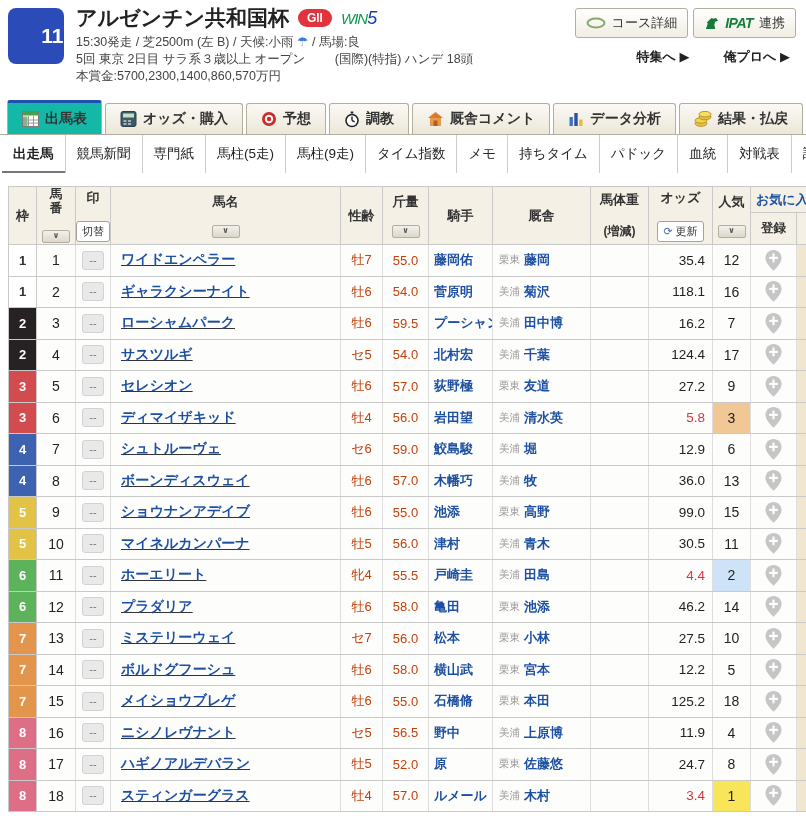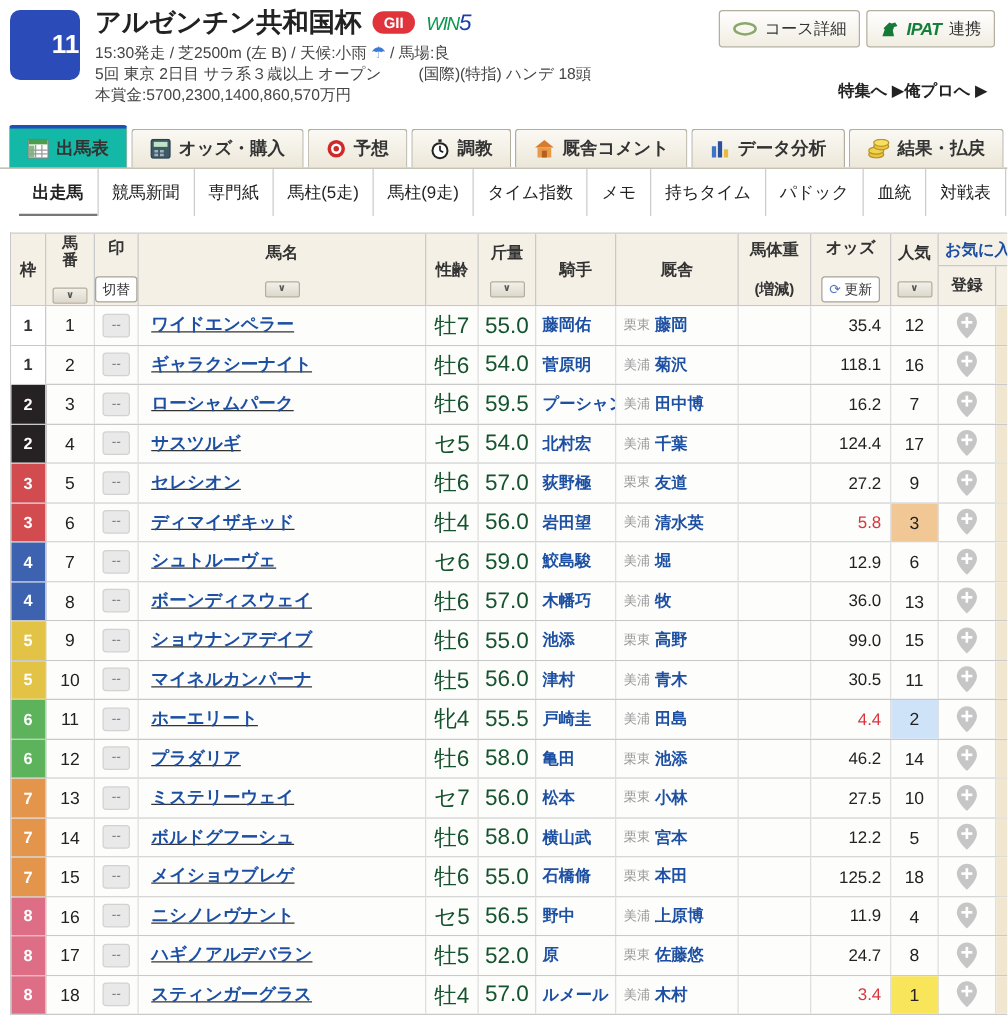--- a/index.html
+++ b/index.html
@@ -31,21 +31,21 @@
   .umbrella { color: #3a7bd5; font-size: 13px; }
   .info2-right { margin-left: 26px; }
   .top-actions { position: absolute; right: 10px; top: 8px; display: flex; gap: 5px; }
   .btn {
     background: linear-gradient(#ffffff, #f1ede2);
     border: 1px solid #b3ae9e; border-radius: 3px;
     font-size: 13px; color: #333; padding: 5px 10px;
     display: flex; align-items: center; gap: 6px; cursor: pointer; height: 30px;
   }
   .ipat-brand { color: #14803c; font-style: italic; font-weight: bold; font-size: 14px; letter-spacing: -0.5px; }
-  .quick-links { position: absolute; right: 16px; top: 64px; display: flex; }
+  .quick-links { position: absolute; right: 16px; top: 48px; display: flex; gap: 34px; }
   .quick-link { font-size: 13px; font-weight: bold; color: #222; cursor: pointer; white-space: nowrap; }
   
   .main-tabs {
     display: flex; align-items: flex-end; height: 37px; padding-left: 7px;
     border-bottom: 1px solid #b3ae9e; overflow: hidden; white-space: nowrap;
   }
   .tab {
     display: flex; align-items: center; gap: 6px; flex: none;
     background: linear-gradient(#fbf9f4, #ece7d9);
     border: 1px solid #b3ae9e; border-bottom: none;
@@ -55,21 +55,21 @@
   }
   .tab.active {
     background: #14b8a6; border-top: 3px solid #2050b4;
     height: 35px; margin-bottom: -1px; padding-bottom: 1px;
   }
   .tab.more-tab { padding: 0 5px; }
   .tab-icon { display: flex; align-items: center; }
   
   .sub-tabs {
     display: flex; align-items: stretch; height: 38px; overflow: hidden;
-    padding-left: 15px; white-space: nowrap; justify-content: space-between;
+    padding-left: 2px; white-space: nowrap; justify-content: space-between;
   }
   .stab {
     display: flex; align-items: center; padding: 0 11px;
     font-size: 13.5px; color: #222; cursor: pointer; flex: none;
     border-left: 1px solid #ccc;
   }
   .stab:first-child { border-left: none; }
   .stab.active { font-weight: bold; box-shadow: inset 0 -2px 0 #777; }
   
   .race-table {
@@ -120,21 +120,21 @@
   }
   .cell.c-waku { font-weight: bold; font-size: 13px; border-right-color: #c9c9c9; }
   .cell.c-num { font-size: 14px; color: #222; }
   .markbox {
     width: 22px; height: 19px; background: #e9e9e9; border: 1px solid #d2d2d2;
     border-radius: 3px; color: #777; font-size: 11px; line-height: 17px;
     text-align: center; cursor: pointer;
   }
   .cell.c-name { justify-content: flex-start; padding-left: 10px; text-decoration: underline; }
   .horse-link { color: #1d50a2; font-weight: bold; font-size: 14px; text-decoration: none; cursor: pointer; white-space: nowrap; }
-  .cell.c-sex, .cell.c-wt { font-size: 18px; color: #14532d; }
+  .cell.c-sex, .cell.c-wt { font-size: 13px; color: #c2410c; }
   .cell.c-jky { justify-content: flex-start; padding-left: 5px; }
   .jockey-link, .trainer-link { color: #1d50a2; font-weight: bold; font-size: 13px; cursor: pointer; white-space: nowrap; }
   .cell.c-stb { justify-content: flex-start; padding-left: 6px; gap: 4px; }
   .region { color: #9a9a9a; font-size: 10.5px; }
   .cell.c-odds { justify-content: flex-end; padding-right: 7px; font-size: 13.5px; color: #222; }
   .odds-hot { color: #d9353f; }
   .cell.c-pop { font-size: 14px; color: #222; }
   .pin { cursor: pointer; display: flex; }
   .cell.c-sliver { background: #f1e7d0; border-right: none; }
 </style>

